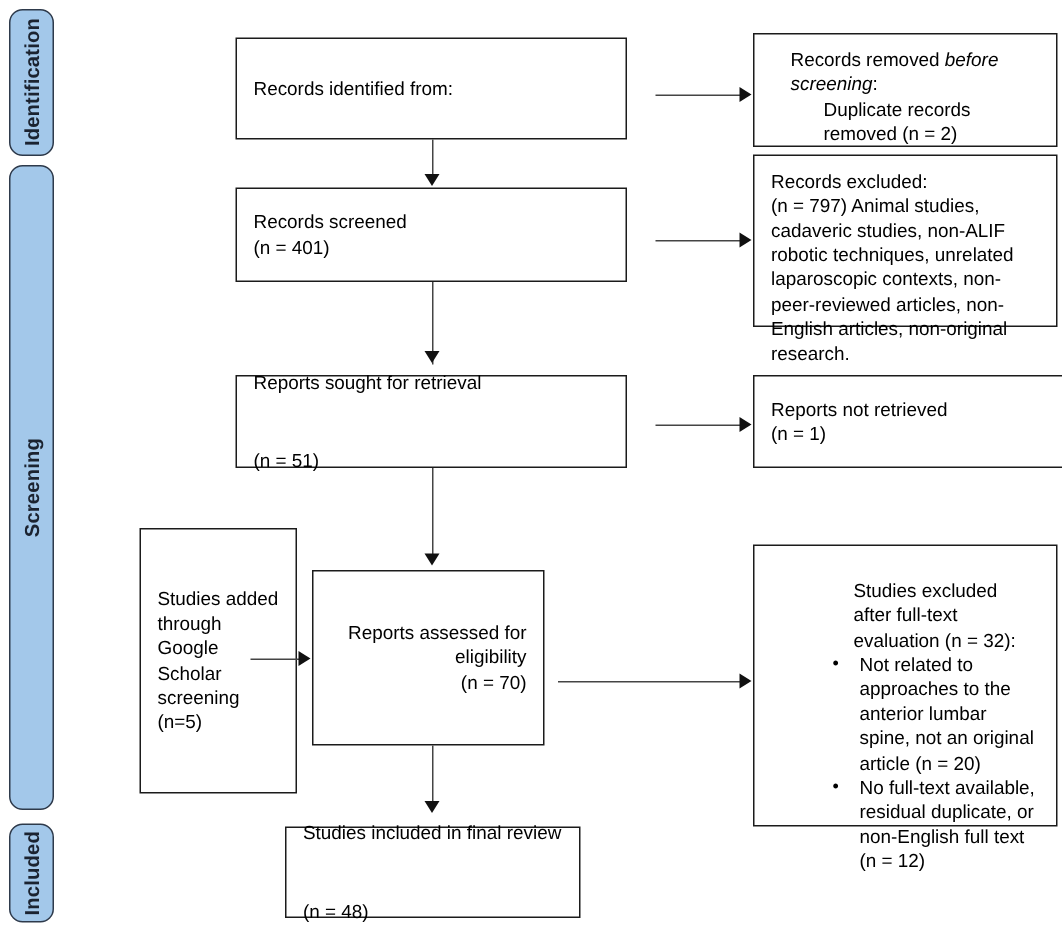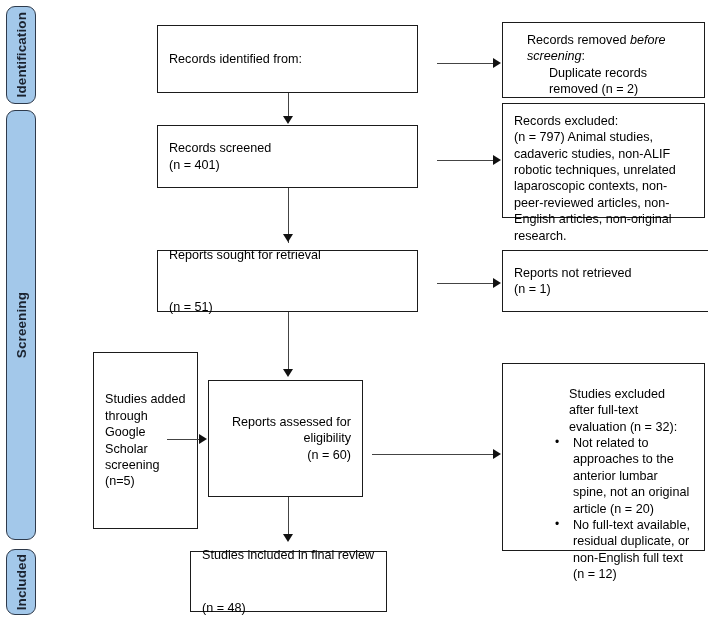--- a/index.html
+++ b/index.html
@@ -170,21 +170,21 @@
 
   <div class="box" style="left:53px; top:352px; width:105px; height:177px;margin-left:40px;">
     <p>Studies added through Google Scholar screening (n=5)</p>
   </div>
 
   <div class="hline" style="left:167px; top:439px; width:33px;"></div>
   <div class="arrow-right" style="left:199px; top:434px;"></div>
 
   <div class="box" style="left:208px; top:380px; width:155px; height:117px;text-align:right;">
     <p>Reports assessed for eligibility</p>
-    <p>(n = 60)</p>
+    <p>(n = 70)</p>
   </div>
 
   <div class="box top-align" style="left:502px; top:363px; width:203px; height:188px; padding-top:22px;padding-left:44px;">
     <p class="indent">Studies excluded after full-text evaluation (n = 32):</p>
     <ul class="bullets">
       <li>Not related to approaches to the anterior lumbar spine, not an original article (n = 20)</li>
       <li>No full-text available, residual duplicate, or non-English full text (n = 12)</li>
     </ul>
   </div>
 

